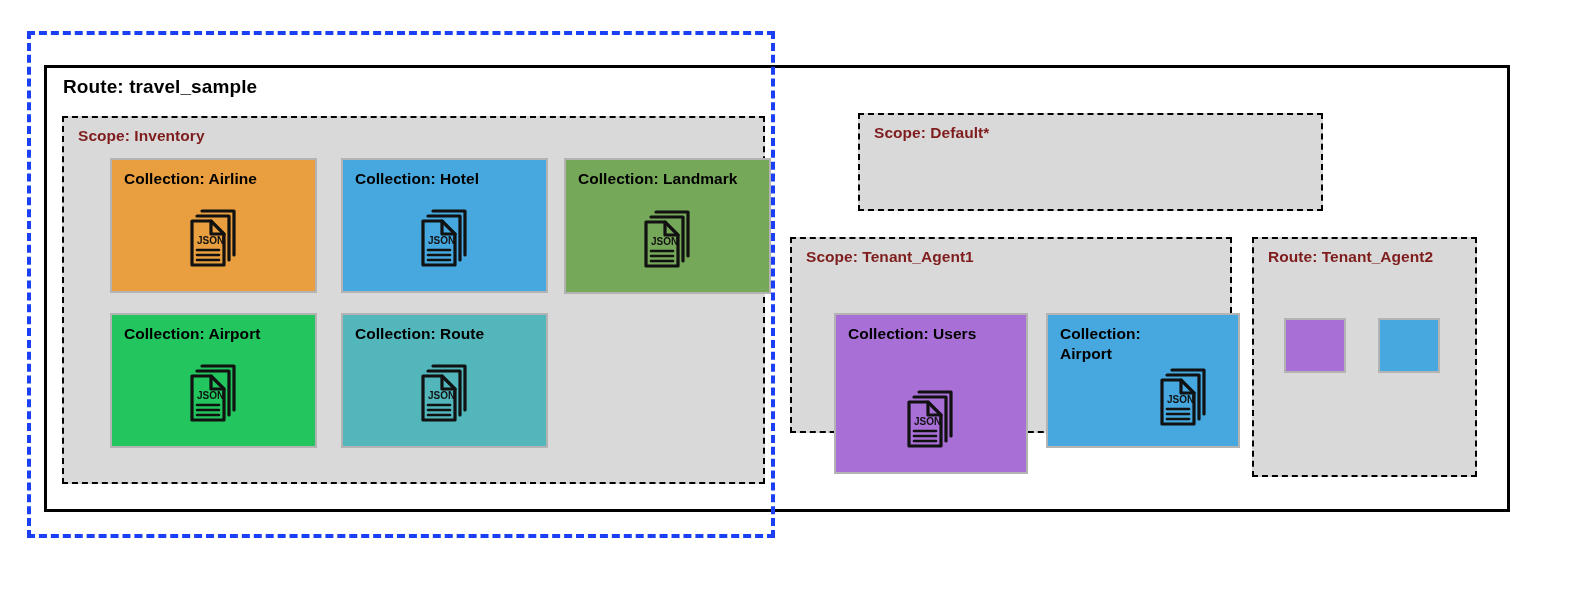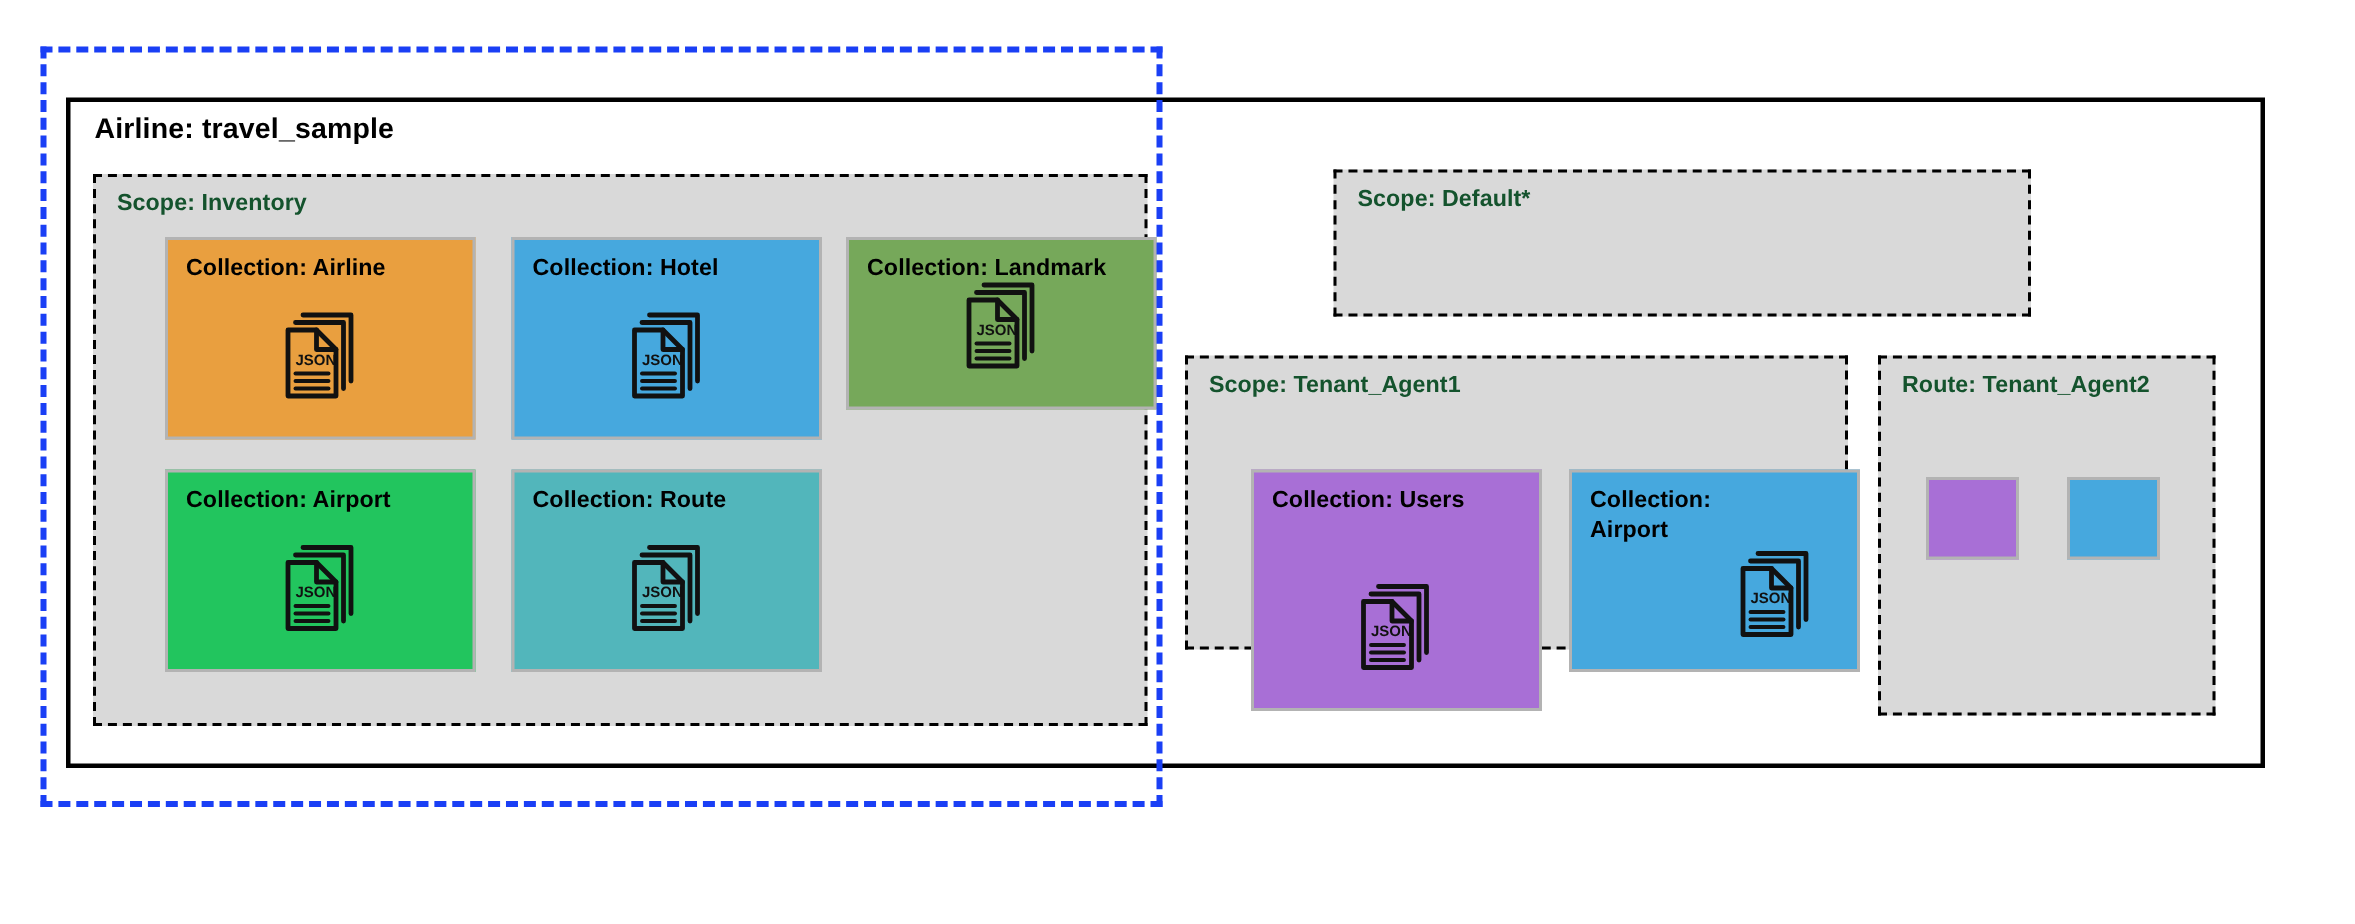--- a/index.html
+++ b/index.html
@@ -65,33 +65,33 @@
     border: 2px dashed #000000;
     box-sizing: border-box;
     z-index: 15;
   }
   .scope-title {
     position: absolute;
     left: 14px;
     top: 9px;
     font-size: 15.5px;
     font-weight: bold;
-    color: #14532d;
+    color: #7f1d1d;
     white-space: nowrap;
     letter-spacing: 0.05px;
   }
 
   #scope-inventory {
     left: 62px;
     top: 116px;
     width: 703px;
     height: 368px;
   }
   #scope-default {
-    left: 889px;
+    left: 858px;
     top: 113px;
     width: 465px;
     height: 98px;
   }
   #scope-tenant1 {
     left: 790px;
     top: 237px;
     width: 442px;
     height: 196px;
   }
@@ -135,21 +135,21 @@
     box-sizing: border-box;
     z-index: 20;
   }
 </style>
 </head>
 <body>
 
 <div id="canvas">
 
   <div class="bucket-box">
-    <div class="bucket-title">Airline: travel_sample</div>
+    <div class="bucket-title">Route: travel_sample</div>
   </div>
 
   <div class="scope-box" id="scope-inventory">
     <div class="scope-title">Scope: Inventory</div>
   </div>
 
   <div class="collection-card" style="left:82px; top:158px; width:207px; height:135px; background:#e99f3f;">
     <div class="collection-label">Collection: Airline</div>
     <div class="json-icon">
       <svg width="72" height="72" viewBox="0 0 72 72" aria-hidden="true">
@@ -182,21 +182,21 @@
         <text x="19" y="41" font-family="'Liberation Sans', sans-serif" font-size="10" font-weight="bold" fill="#111111">JSON</text>
         <g stroke="#111111" stroke-width="2.6" stroke-linecap="round">
           <line x1="19" y1="47" x2="41" y2="47"></line>
           <line x1="19" y1="52" x2="41" y2="52"></line>
           <line x1="19" y1="57" x2="41" y2="57"></line>
         </g>
       </svg>
     </div>
   </div>
 
-  <div class="collection-card" style="left:536px; top:158px; width:207px; height:115px; background:#76a85a;">
+  <div class="collection-card" style="left:536px; top:158px; width:207px; height:136px; background:#76a85a;">
     <div class="collection-label">Collection: Landmark</div>
     <div class="json-icon">
       <svg width="72" height="72" viewBox="0 0 72 72" aria-hidden="true">
         <g fill="none" stroke="#111111" stroke-width="3.2" stroke-linejoin="round" stroke-linecap="round">
           <path d="M24 8 H56 V52"></path>
           <path d="M19 13 H51 V57"></path>
           <path d="M14 18 H33 L46 31 V62 H14 Z"></path>
           <path d="M33 18 V31 H46"></path>
         </g>
         <text x="19" y="41" font-family="'Liberation Sans', sans-serif" font-size="10" font-weight="bold" fill="#111111">JSON</text>

